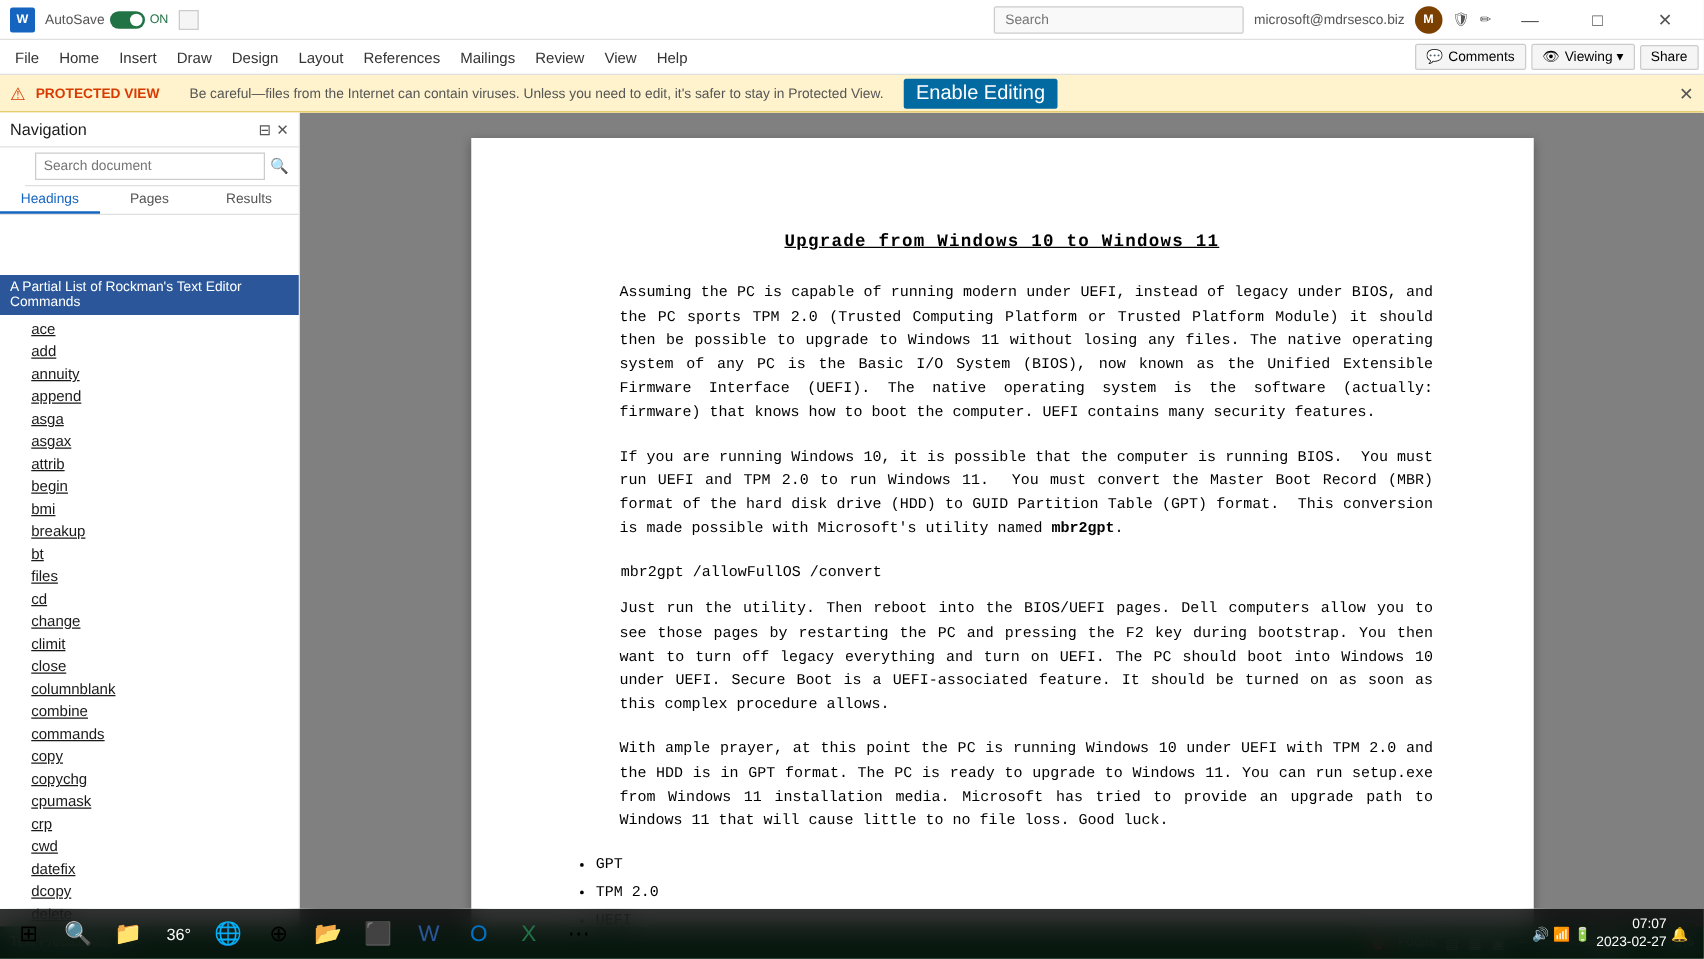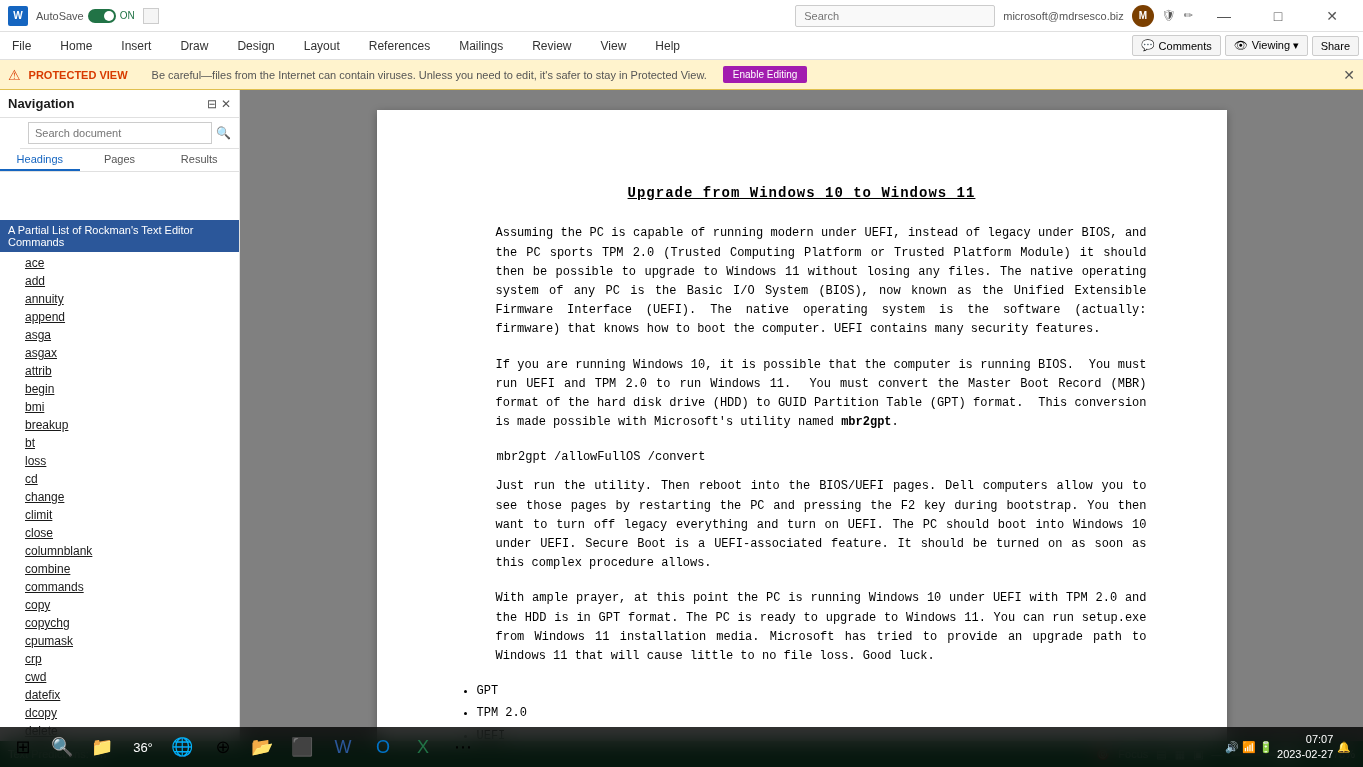--- a/index.html
+++ b/index.html
@@ -21,47 +21,47 @@
     .title-filename { font-weight: 500; }
     .title-protected { color: #d83b01; }
     .search-bar { width: 200px; height: 22px; border: 1px solid #ccc; border-radius: 2px; padding: 0 8px; font-size: 11px; background: #f9f9f9; }
     .title-bar-right { display: flex; align-items: center; gap: 8px; font-size: 11px; color: #555; }
     .user-avatar { width: 22px; height: 22px; background: #7b3f00; border-radius: 50%; color: white; display: flex; align-items: center; justify-content: center; font-size: 10px; font-weight: bold; }
     .win-btn { width: 46px; height: 32px; display: flex; align-items: center; justify-content: center; cursor: pointer; font-size: 14px; color: #555; border: none; background: none; }
 
     
     .menu-bar {
       display: flex; align-items: center; height: 28px; background: #ffffff;
-      padding: 0 4px; border-bottom: 1px solid #e0e0e0; gap: 13px;
+      padding: 0 4px; border-bottom: 1px solid #e0e0e0; gap: 0;
     }
     .menu-item { padding: 4px 8px; font-size: 12px; color: #333; cursor: pointer; border-radius: 2px; }
     .menu-bar-right { margin-left: auto; display: flex; align-items: center; gap: 4px; }
     .ribbon-btn { padding: 3px 8px; font-size: 11px; border: 1px solid #ccc; background: #f5f5f5; cursor: pointer; border-radius: 2px; display: flex; align-items: center; gap: 4px; }
 
     
     .protected-bar {
       display: flex; align-items: center; height: 30px; background: #fff3cd;
       border-bottom: 1px solid #e0c050; padding: 0 8px; gap: 8px; font-size: 11px;
     }
     .protected-icon { color: #d83b01; font-size: 14px; }
     .protected-text-bold { font-weight: bold; color: #d83b01; }
     .protected-text { color: #555; margin-left: 16px; }
     .enable-editing-btn {
-      padding: 3px 10px; background: #a21caf; color: white; border: none;
-      font-size: 10px; cursor: pointer; border-radius: 2px; margin-left: 8px;
+      padding: 3px 10px; background: #0369a1; color: white; border: none;
+      font-size: 16px; cursor: pointer; border-radius: 2px; margin-left: 8px;
     }
     .close-bar { margin-left: auto; cursor: pointer; font-size: 14px; color: #555; }
 
     
     .main-layout { display: flex; height: calc(767px - 32px - 28px - 30px - 26px); }
 
     
     .nav-panel { width: 240px; min-width: 240px; background: #ffffff; border-right: 1px solid #e0e0e0; display: flex; flex-direction: column; }
     .nav-header { display: flex; align-items: center; justify-content: space-between; padding: 6px 8px; border-bottom: 1px solid #e0e0e0; }
-    .nav-title { font-size: 13px; font-weight: 700; color: #1a1a1a; }
+    .nav-title { font-size: 13px; font-weight: 400; color: #1a1a1a; }
     .nav-header-icons { display: flex; gap: 4px; }
     .nav-header-icon { cursor: pointer; color: #555; font-size: 12px; }
     .nav-search { padding: 4px 8px; border-bottom: 1px solid #e0e0e0; display: flex; align-items: center; margin-left: 20px; }
     .nav-search input { width: 100%; height: 22px; border: 1px solid #ccc; padding: 0 6px; font-size: 11px; outline: none; }
     .nav-search-icon { font-size: 12px; color: #555; margin-left: 4px; cursor: pointer; }
     .nav-tabs { display: flex; border-bottom: 1px solid #e0e0e0; }
     .nav-tab { flex: 1; text-align: center; padding: 4px; font-size: 11px; cursor: pointer; color: #555; }
     .nav-tab.active { color: #1565c0; border-bottom: 2px solid #1565c0; }
     .nav-list { flex: 1; overflow-y: auto; padding: 4px 0; margin-top: 44px; }
     .nav-list-header { padding: 4px 8px; font-size: 11px; background: #2b579a; color: white; margin-bottom: 2px; }
@@ -188,21 +188,21 @@
       <div class="nav-item">add</div>
       <div class="nav-item">annuity</div>
       <div class="nav-item">append</div>
       <div class="nav-item">asga</div>
       <div class="nav-item">asgax</div>
       <div class="nav-item">attrib</div>
       <div class="nav-item">begin</div>
       <div class="nav-item">bmi</div>
       <div class="nav-item">breakup</div>
       <div class="nav-item">bt</div>
-      <div class="nav-item">loss</div>
+      <div class="nav-item">files</div>
       <div class="nav-item">cd</div>
       <div class="nav-item">change</div>
       <div class="nav-item">climit</div>
       <div class="nav-item">close</div>
       <div class="nav-item">columnblank</div>
       <div class="nav-item">combine</div>
       <div class="nav-item">commands</div>
       <div class="nav-item">copy</div>
       <div class="nav-item">copychg</div>
       <div class="nav-item">cpumask</div>

